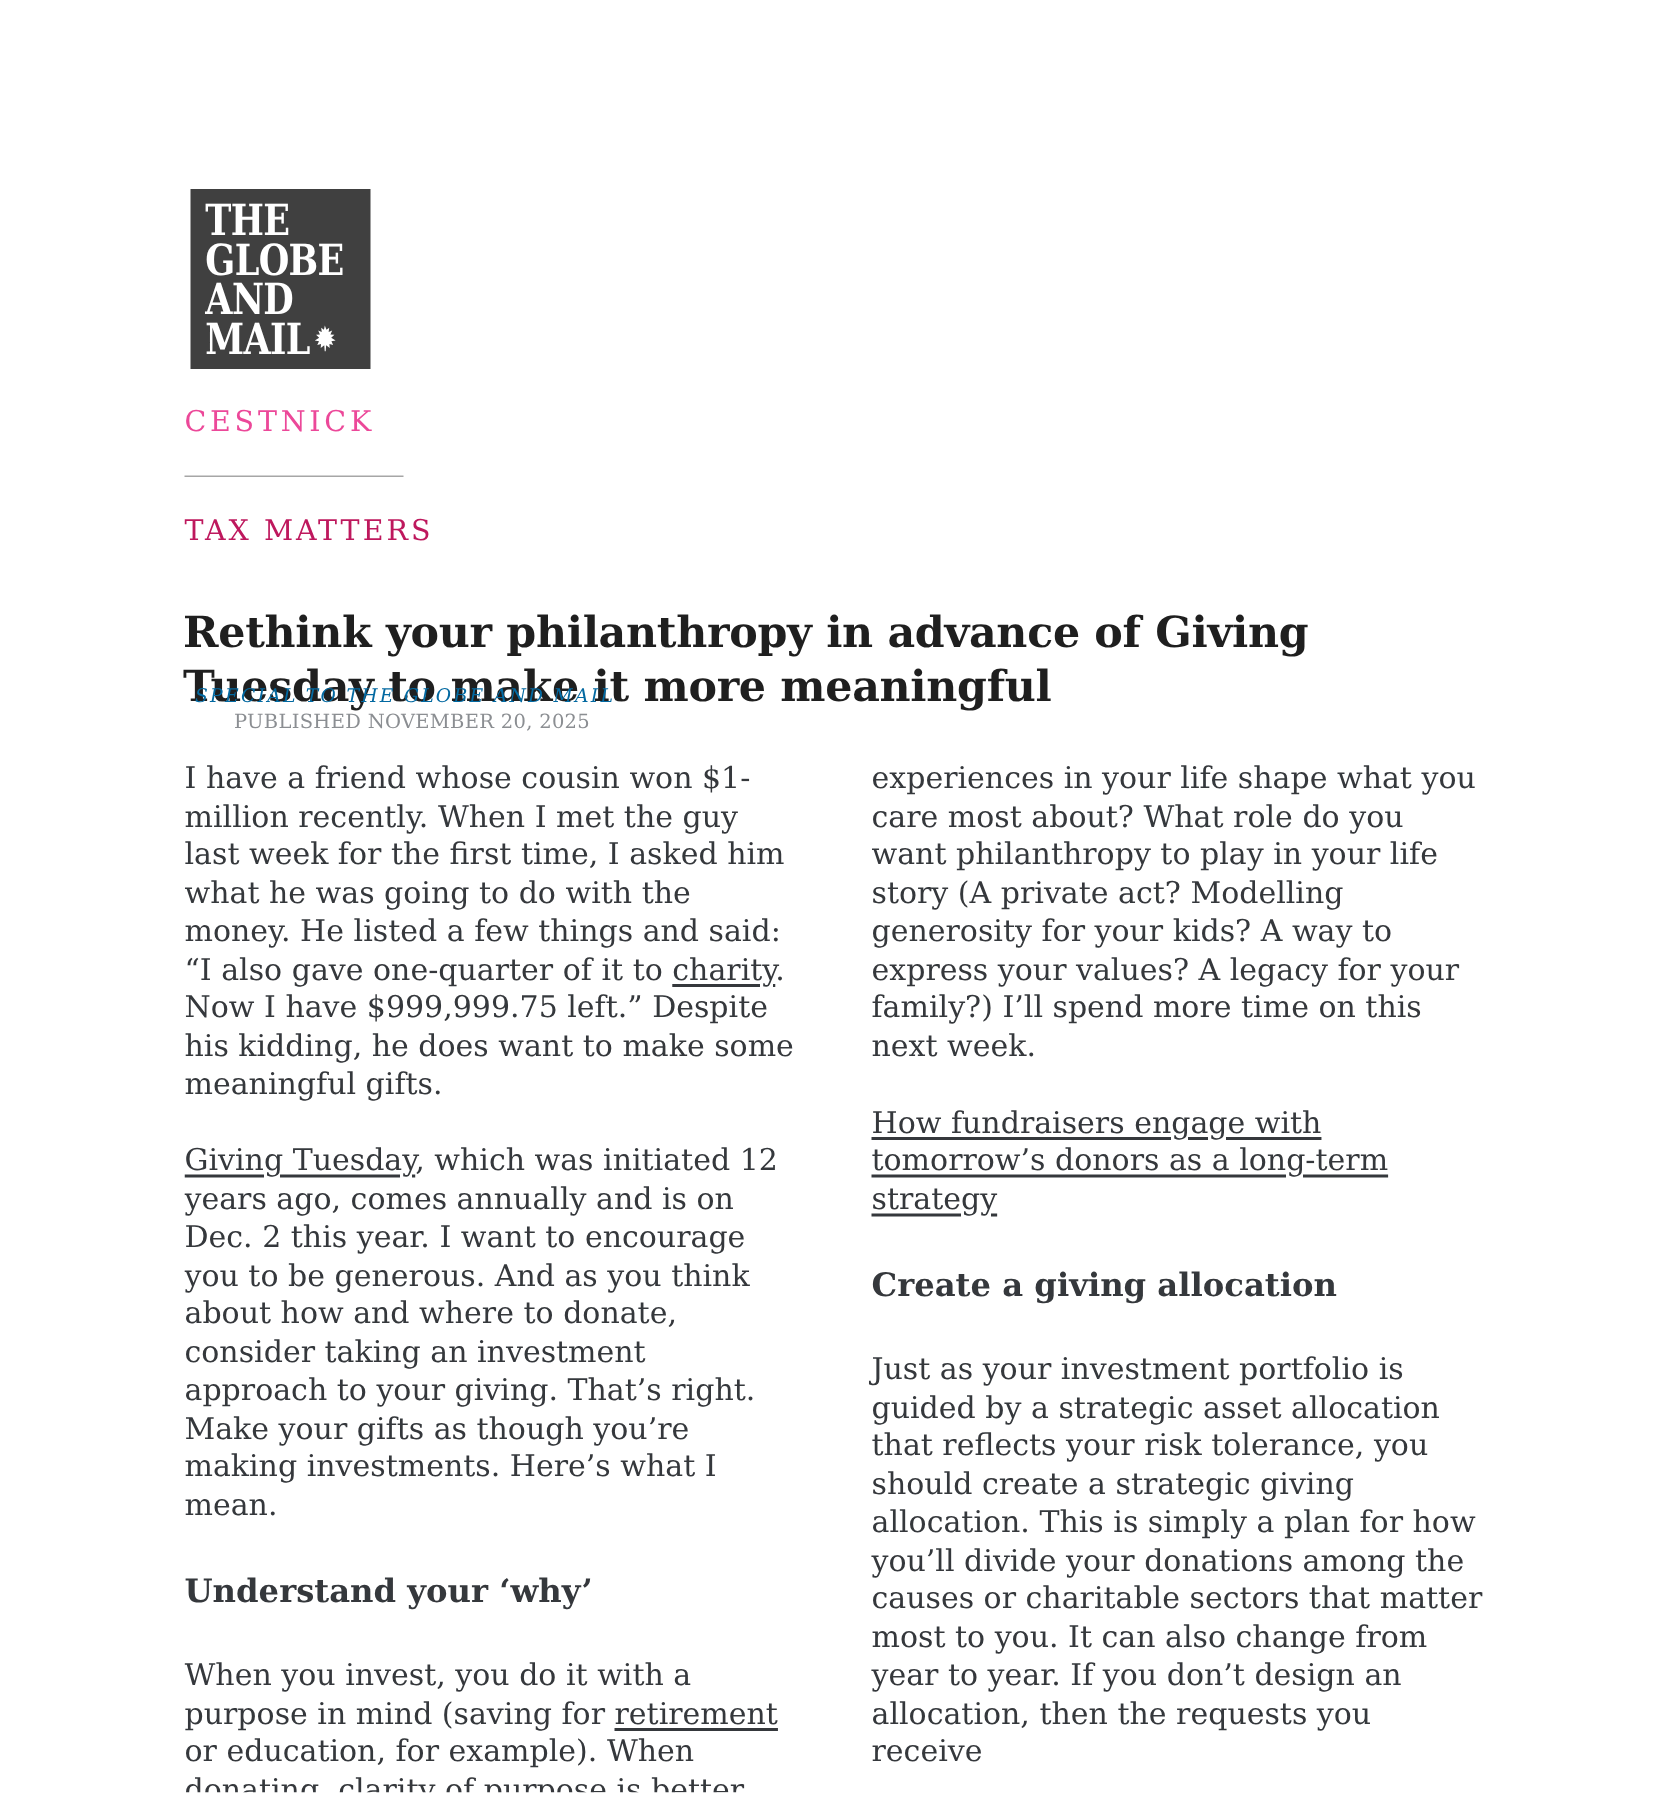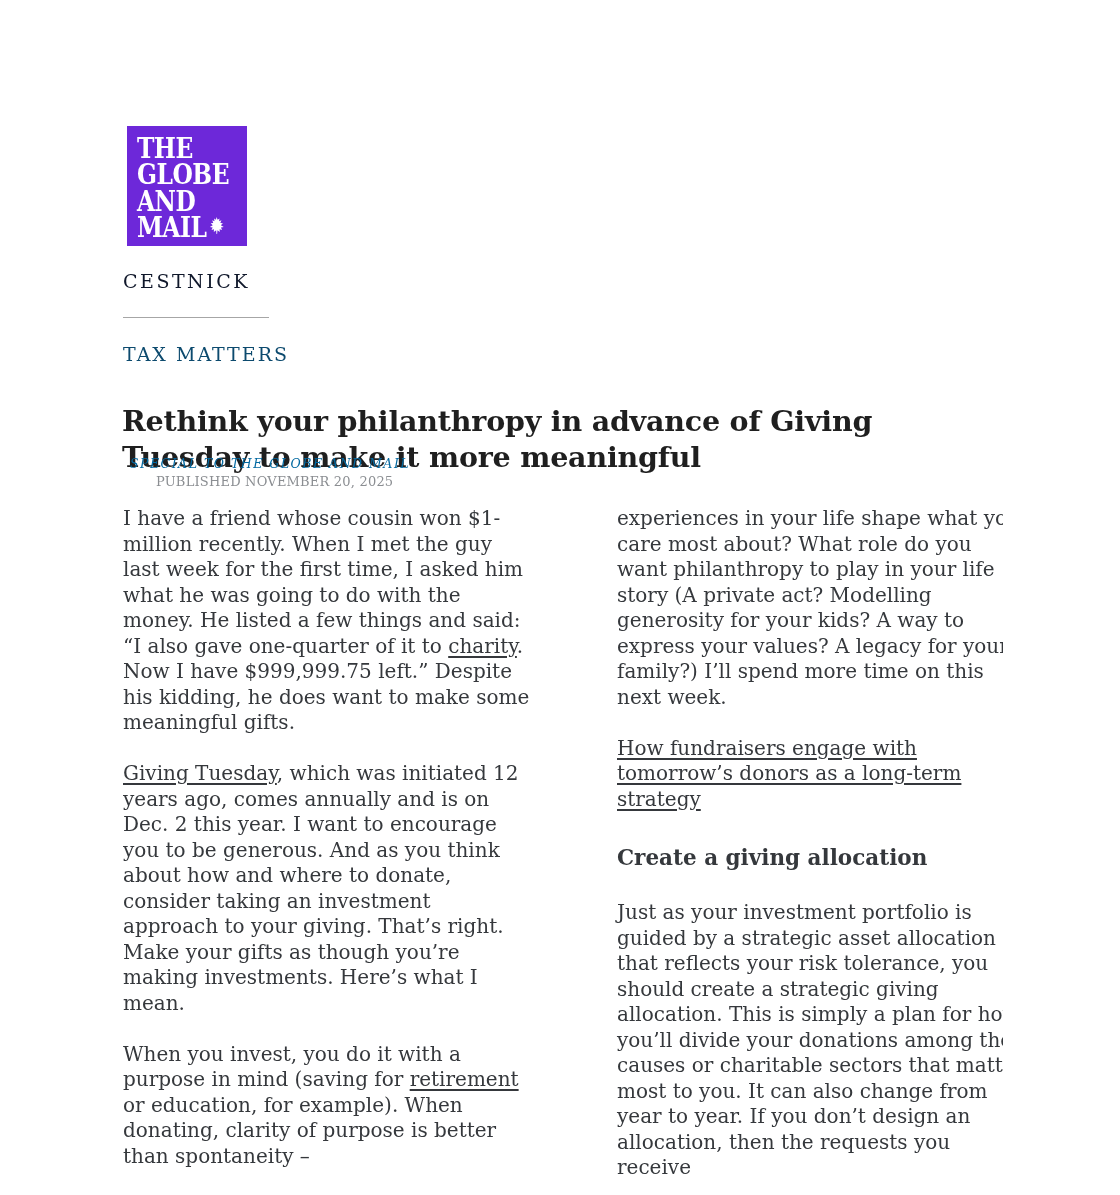--- a/index.html
+++ b/index.html
@@ -61,71 +61,72 @@
   .byline2 {
     position: absolute; left: 130px; top: 474px;
     font-size: 13px; letter-spacing: 0.2px; margin-left: 26px;
   }
 
   
   .columns {
     position: absolute; left: 123px; top: 506px;
     width: 880px; height: 689px;
     overflow: hidden;
-    display: flex; gap: 86px;
+    display: flex; gap: 50px;
   }
   .col { width: 408px; flex: 0 0 408px; font-size: 20px; line-height: 25.5px; }
   .col p { margin: 0 0 25.5px 0; }
   .col h3 {
     margin: 33px 0 29px 0;
     font-size: 21.5px; line-height: 26px; font-weight: bold;
   }
   .inline-link {
     color: inherit;
     text-decoration: underline;
     text-decoration-thickness: 1.5px;
     text-underline-offset: 3px;
     cursor: pointer;
   }
 </style>
 </head>
 <body>
 
 <div class="page">
 
-  <div class="logo" style="background-color: #6d28d9; color: rgb(255, 255, 255);">
+  <div class="logo" style="background-color: #404040; color: rgb(255, 255, 255);">
     <div class="logo-inner">
       <div class="logo-line">THE</div>
       <div class="logo-line">GLOBE</div>
       <div class="logo-line">AND</div>
       <div class="logo-line logo-last">
         <span>MAIL</span>
         <svg class="leaf" viewBox="0 0 24 24" aria-hidden="true">
           <path fill="#ffffff" d="M12 1l1.7 3.7 2.9-1.7-.6 3.5 3.7-1.2-1.8 3.4 4.1.3-3.3 2.6 4.6 2.2-4.4.8 1.8 3.2-3.9-1 .3 3.4-3.7-2.2-.5 5h-1l-.5-5-3.7 2.2.3-3.4-3.9 1 1.8-3.2-4.4-.8 4.6-2.2-3.3-2.6 4.1-.3-1.8-3.4 3.7 1.2-.6-3.5 2.9 1.7z"></path>
         </svg>
       </div>
     </div>
   </div>
 
-  <div class="author" style="color: #0f172a;">CESTNICK</div>
+  <div class="author" style="color: #ec4899;">CESTNICK</div>
 
   <div class="divider" style="border-top-color: rgb(166, 166, 166);"></div>
 
-  <div class="section" style="color: #0c4a6e;">TAX MATTERS</div>
+  <div class="section" style="color: #be185d;">TAX MATTERS</div>
 
   <h1 class="headline" style="color: rgb(31, 31, 31);">Rethink your philanthropy in advance of Giving Tuesday to make it more meaningful</h1>
 
   <div class="byline1" style="color: #0369a1; font-style: italic;">SPECIAL TO THE GLOBE AND MAIL</div>
 
   <div class="byline2" style="color: rgb(139, 142, 146);">PUBLISHED NOVEMBER 20, 2025</div>
 
   <div class="columns" style="color: rgb(53, 56, 60);">
     <div class="col">
         <p>I have a friend whose cousin won $1-million recently. When I met the guy last week for the first time, I asked him what he was going to do with the money. He listed a few things and said: “I also gave one-quarter of it to <a href="#" class="inline-link">charity</a>. Now I have $999,999.75 left.” Despite his kidding, he does want to make some meaningful gifts.</p>
         <p><a href="#" class="inline-link">Giving Tuesday</a>, which was initiated 12 years ago, comes annually and is on Dec. 2 this year. I want to encourage you to be generous. And as you think about how and where to donate, consider taking an investment approach to your giving. That’s right. Make your gifts as though you’re making investments. Here’s what I mean.</p>
+        <h3>Understand your ‘why’</h3>
         <p>When you invest, you do it with a purpose in mind (saving for <a href="#" class="inline-link">retirement</a> or education, for example). When donating, clarity of purpose is better than spontaneity –</p>
       </div>
     <div class="col">
         <p>experiences in your life shape what you care most about? What role do you want philanthropy to play in your life story (A private act? Modelling generosity for your kids? A way to express your values? A legacy for your family?) I’ll spend more time on this next week.</p>
         <p><a href="#" class="inline-link">How fundraisers engage with tomorrow’s donors as a long-term strategy</a></p>
         <h3>Create a giving allocation</h3>
         <p>Just as your investment portfolio is guided by a strategic asset allocation that reflects your risk tolerance, you should create a strategic giving allocation. This is simply a plan for how you’ll divide your donations among the causes or charitable sectors that matter most to you. It can also change from year to year. If you don’t design an allocation, then the requests you receive</p>
       </div>
   </div>
 

